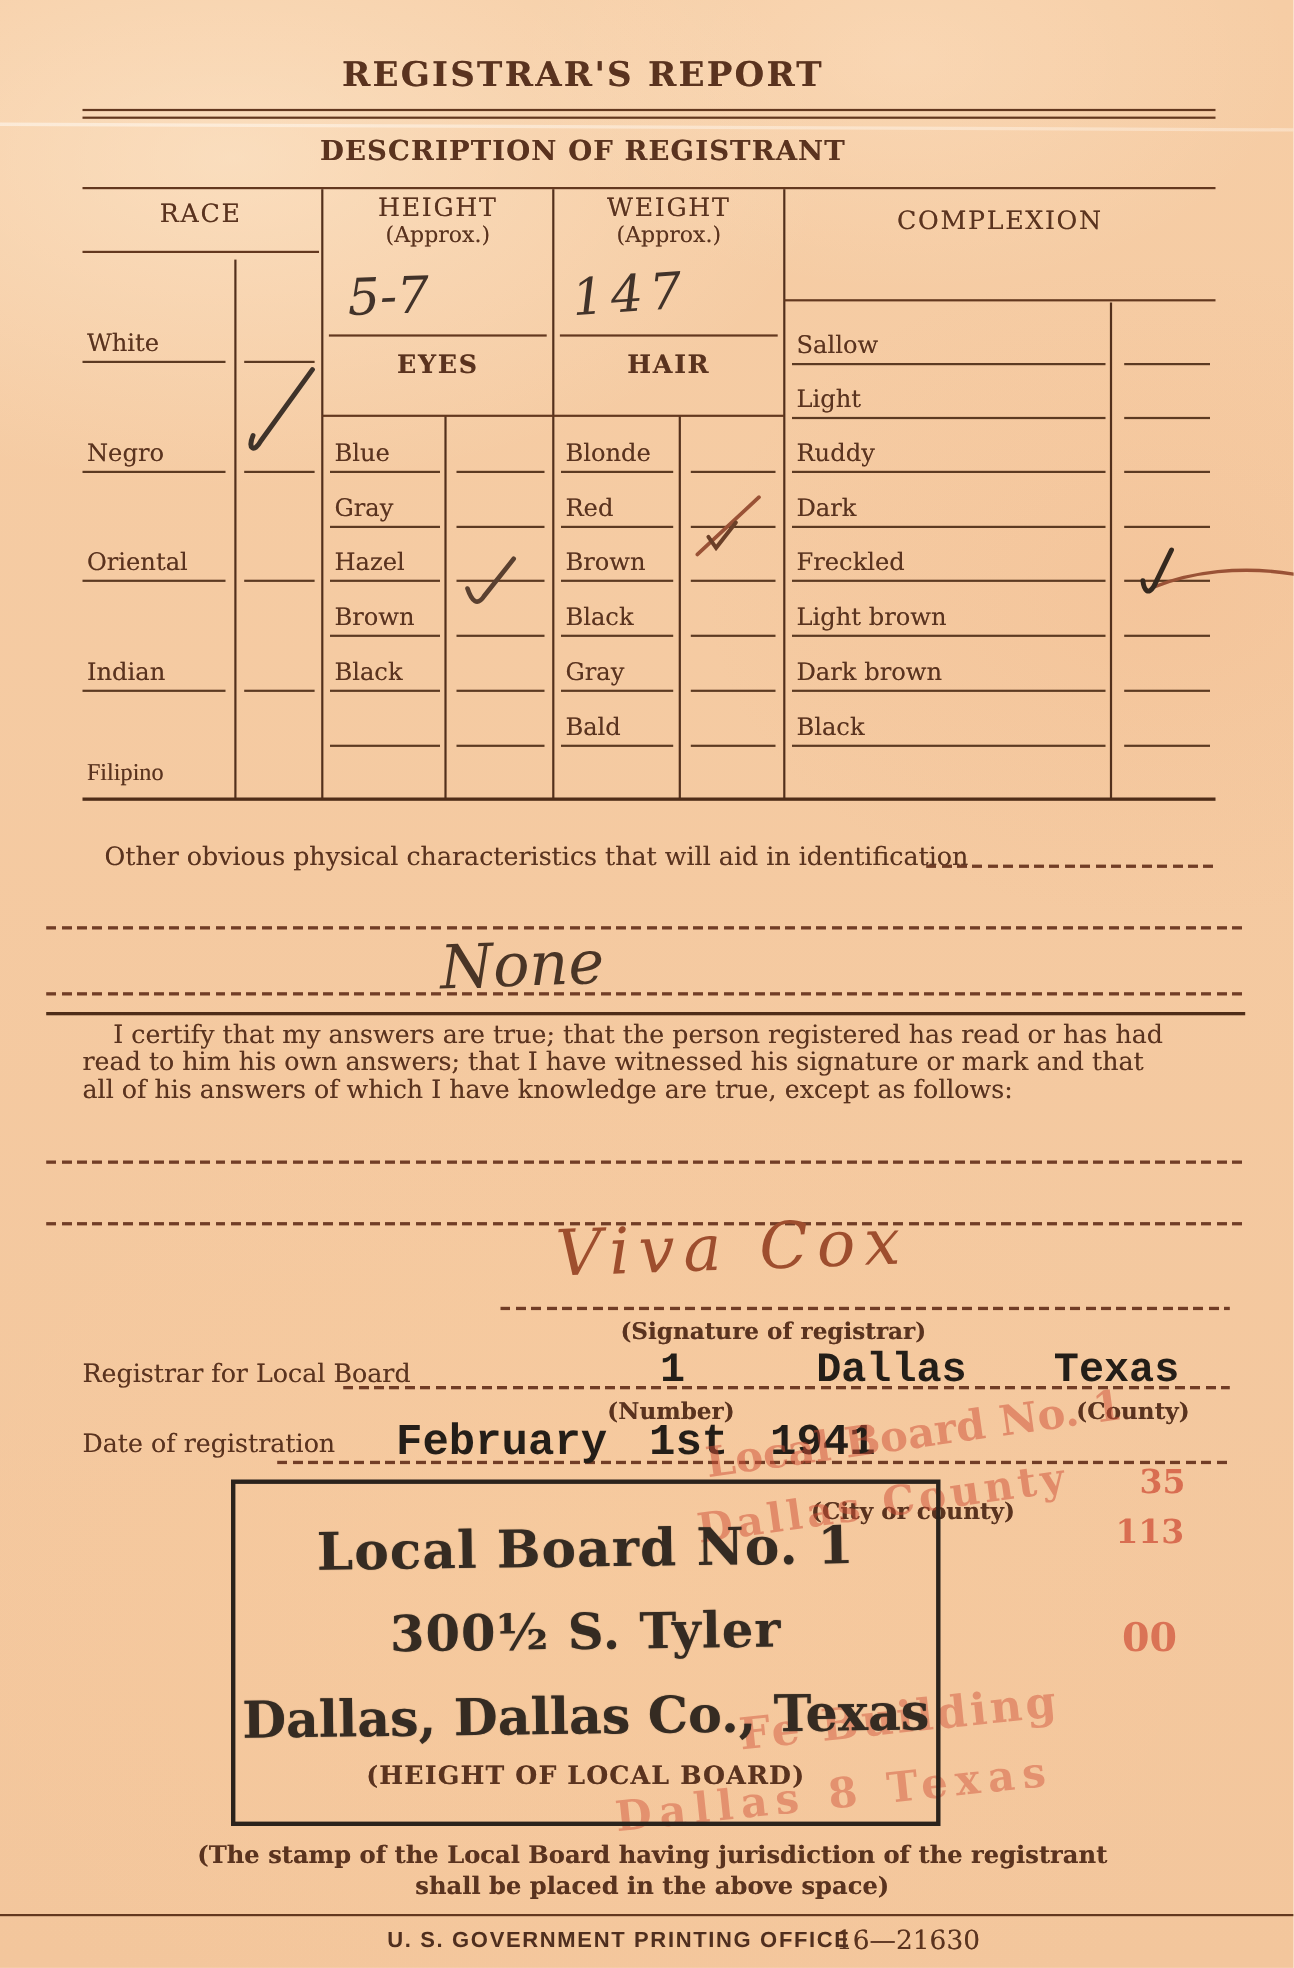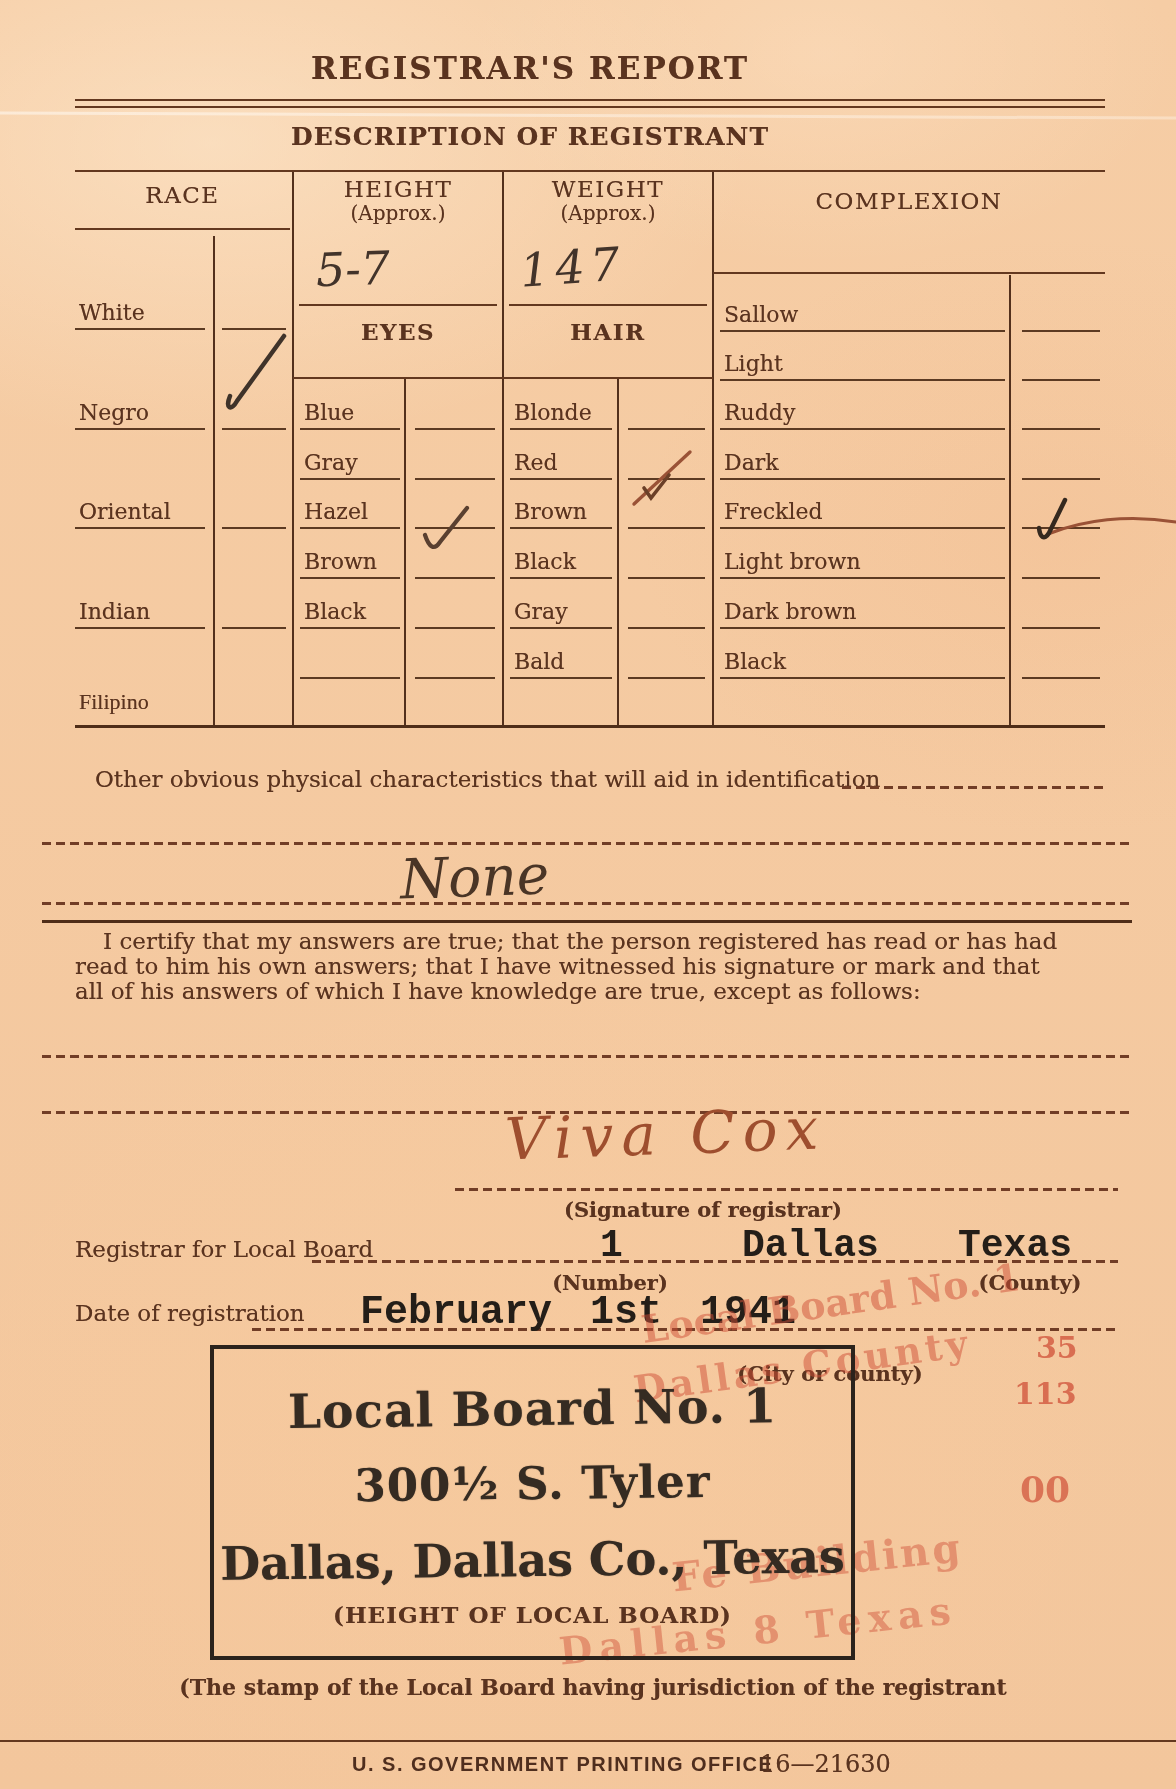--- a/index.html
+++ b/index.html
@@ -253,18 +253,19 @@
   </div>
 
   <div class="abs" style="left:210px;top:1345px;width:637px;height:307px;border:4px solid #2b231c;">
     <div class="stampline" style="position:absolute;left:0;top:32px;width:100%;text-align:center;font-size:47px;transform:rotate(-.7deg);">Local Board No. 1</div>
     <div class="stampline" style="position:absolute;left:0;top:108px;width:100%;text-align:center;font-size:45px;transform:rotate(-.7deg);">300½ S. Tyler</div>
     <div class="stampline" style="position:absolute;left:0;top:184px;width:100%;text-align:center;font-size:46px;transform:rotate(-.7deg);letter-spacing:0;">Dallas, Dallas Co., Texas</div>
     <div class="center cap ink" style="position:absolute;left:0;top:252px;width:100%;font-size:23px;letter-spacing:1px;">(HEIGHT OF LOCAL BOARD)</div>
   </div>
 
   <div class="abs center cap ink" style="left:153px;top:1674px;width:880px;font-size:22px;">(The stamp of the Local Board having jurisdiction of the registrant</div>
+  <div class="abs center cap ink" style="left:153px;top:1702px;width:880px;font-size:22px;">shall be placed in the above space)</div>
 
   <div class="abs hline" style="left:0;top:1740px;width:1176px;"></div>
   <div class="abs" style="left:352px;top:1753px;font-family:'Liberation Sans',sans-serif;font-weight:bold;font-size:20px;letter-spacing:1.5px;color:#4f2e1e;">U. S. GOVERNMENT PRINTING OFFICE</div>
   <div class="abs ink" style="left:760px;top:1750px;font-size:24px;">16—21630</div>
 
 </div>
 
 </body></html>

